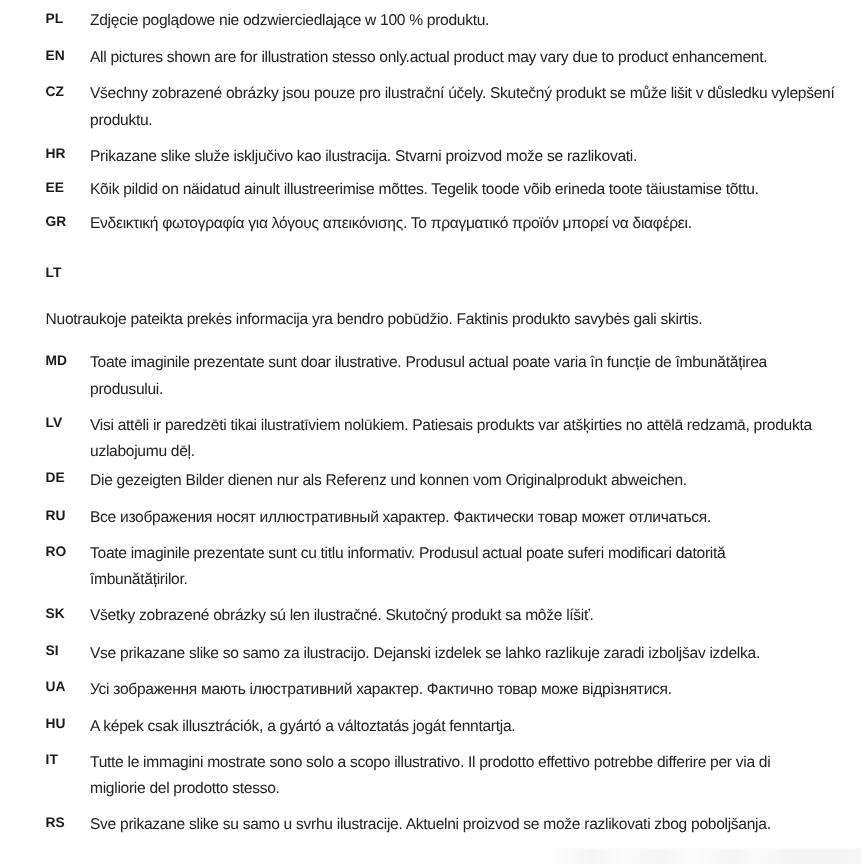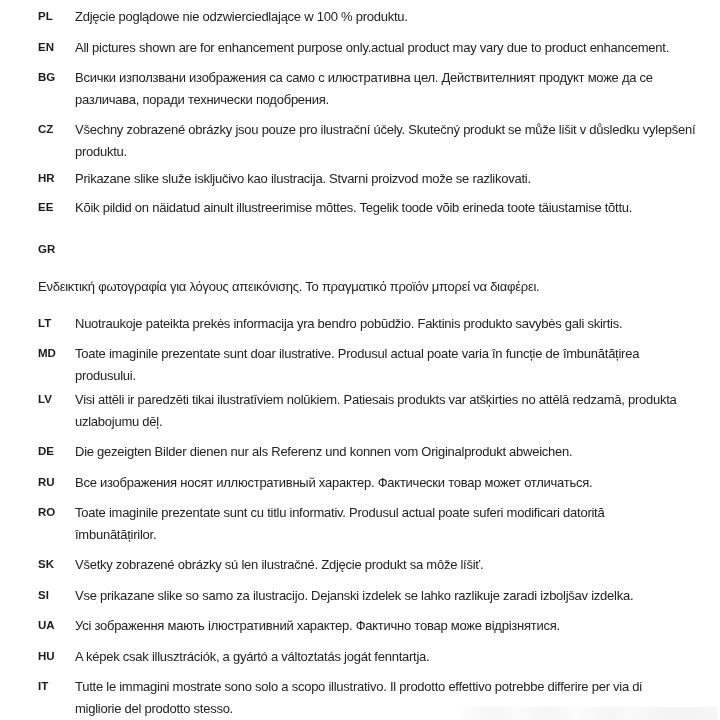--- a/index.html
+++ b/index.html
@@ -65,28 +65,23 @@
 <body>
 
 <main class="page">
   <div class="row">
     <span class="lang-code">PL</span>
     <span class="disclaimer-text">Zdjęcie poglądowe nie odzwierciedlające w 100 % produktu.</span>
   </div>
 
   <div class="row">
     <span class="lang-code">EN</span>
-    <span class="disclaimer-text">All pictures shown are for enhancement purpose only.actual product may vary due to product enhancement.</span>
+    <span class="disclaimer-text">All pictures shown are for illustration stesso only.actual product may vary due to product enhancement.</span>
   </div>
 
-  <div class="row">
-    <span class="lang-code">BG</span>
-    <span class="disclaimer-text">Всички използвани изображения са само с илюстративна цел. Действителният продукт може да се
-различава, поради технически подобрения.</span>
-  </div>
 
   <div class="row">
     <span class="lang-code">CZ</span>
     <span class="disclaimer-text">Všechny zobrazené obrázky jsou pouze pro ilustrační účely. Skutečný produkt se může lišit v důsledku vylepšení
 produktu.</span>
   </div>
 
   <div class="row">
     <span class="lang-code">HR</span>
     <span class="disclaimer-text">Prikazane slike služe isključivo kao ilustracija. Stvarni proizvod može se razlikovati.</span>
@@ -130,21 +125,21 @@
   </div>
 
   <div class="row">
     <span class="lang-code">RO</span>
     <span class="disclaimer-text">Toate imaginile prezentate sunt cu titlu informativ. Produsul actual poate suferi modificari datorită
 îmbunătățirilor.</span>
   </div>
 
   <div class="row">
     <span class="lang-code">SK</span>
-    <span class="disclaimer-text">Všetky zobrazené obrázky sú len ilustračné. Zdjęcie produkt sa môže líšiť.</span>
+    <span class="disclaimer-text">Všetky zobrazené obrázky sú len ilustračné. Skutočný produkt sa môže líšiť.</span>
   </div>
 
   <div class="row">
     <span class="lang-code">SI</span>
     <span class="disclaimer-text">Vse prikazane slike so samo za ilustracijo. Dejanski izdelek se lahko razlikuje zaradi izboljšav izdelka.</span>
   </div>
 
   <div class="row">
     <span class="lang-code">UA</span>
     <span class="disclaimer-text">Усі зображення мають ілюстративний характер. Фактично товар може відрізнятися.</span>
@@ -154,15 +149,19 @@
     <span class="lang-code">HU</span>
     <span class="disclaimer-text">A képek csak illusztrációk, a gyártó a változtatás jogát fenntartja.</span>
   </div>
 
   <div class="row">
     <span class="lang-code">IT</span>
     <span class="disclaimer-text">Tutte le immagini mostrate sono solo a scopo illustrativo. Il prodotto effettivo potrebbe differire per via di
 migliorie del prodotto stesso.</span>
   </div>
 
+  <div class="row">
+    <span class="lang-code">RS</span>
+    <span class="disclaimer-text">Sve prikazane slike su samo u svrhu ilustracije. Aktuelni proizvod se može  razlikovati zbog poboljšanja.</span>
+  </div>
 </main>
 
 <div class="edge-strip"></div>
 
 </body></html>

